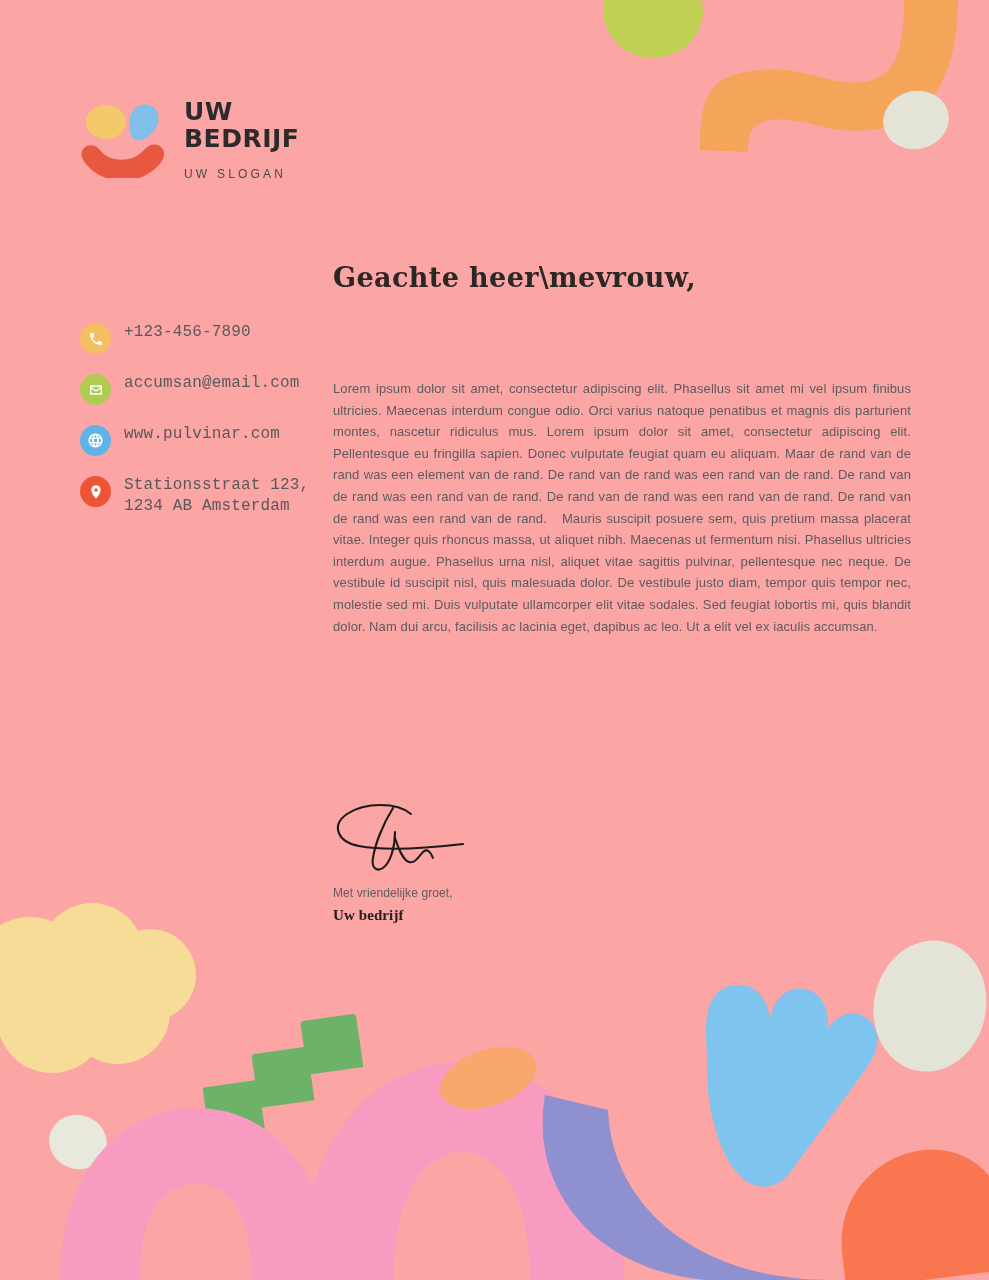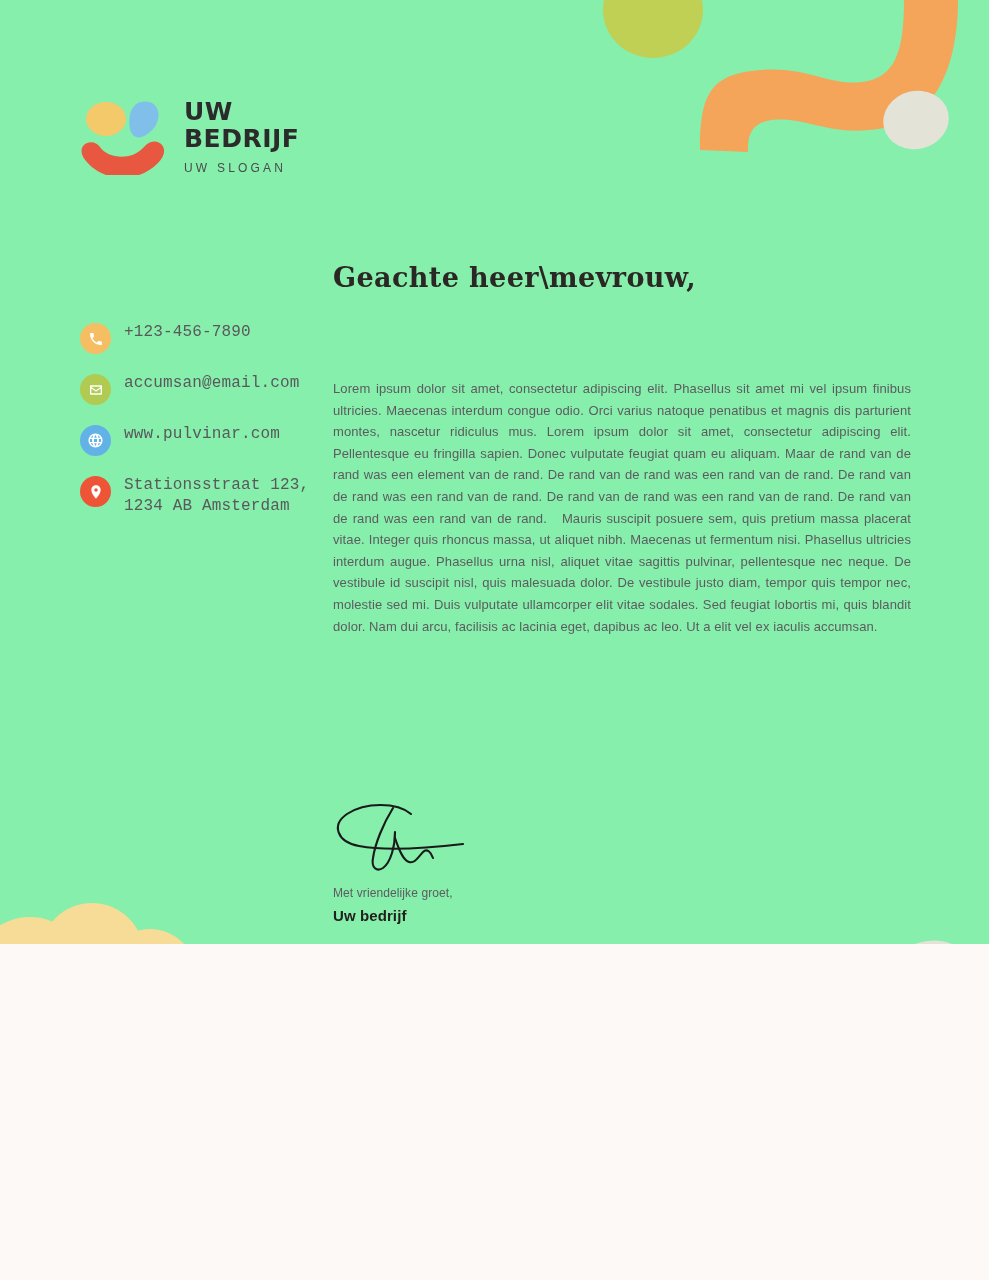--- a/index.html
+++ b/index.html
@@ -11,22 +11,22 @@
     width: 989px;
     height: 1280px;
     background: #FDF9F7;
     font-family: "Liberation Sans", sans-serif;
     overflow: hidden;
     position: relative;
   }
   .page {
     position: relative;
     width: 989px;
-    height: 944px;
-    background: #86efac;
+    height: 1280px;
+    background: #fca5a5;
     overflow: hidden;
   }
   .deco-layer {
     position: absolute;
     inset: 0;
     width: 989px;
     height: 1280px;
     pointer-events: none;
   }
 
@@ -57,21 +57,21 @@
     line-height: 27px;
     letter-spacing: 0.5px;
     color: #2B2B2B;
     text-transform: uppercase;
   }
   .logo-slogan {
     font-family: "Liberation Sans", sans-serif;
     font-size: 12px;
     letter-spacing: 3.2px;
     color: #4A4A4A;
-    margin-top: 9px;
+    margin-top: 15px;
     text-transform: uppercase;
   }
 
   
   .contact-list {
     position: absolute;
     left: 80px;
     top: 322px;
     width: 240px;
   }
@@ -137,21 +137,21 @@
     display: block;
   }
   .signoff-line {
     font-family: "Liberation Sans", sans-serif;
     font-size: 12px;
     color: #5C5C5E;
     margin-top: 10px;
     letter-spacing: 0.1px;
   }
   .signoff-company {
-    font-family: Liberation Sans, sans-serif;
+    font-family: Liberation Serif, serif;
     font-size: 15px;
     font-weight: 700;
     color: #23201E;
     margin-top: 7px;
     letter-spacing: 0.1px;
   }
 </style>
 </head>
 <body>
 

